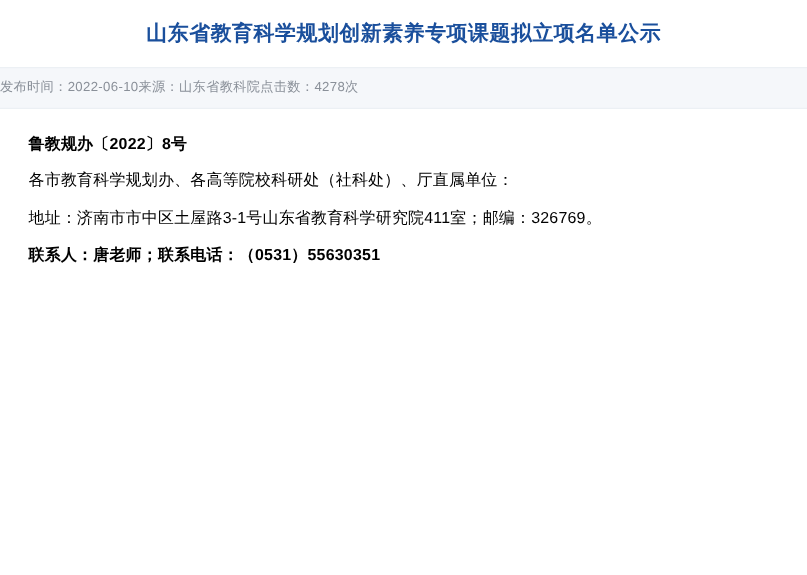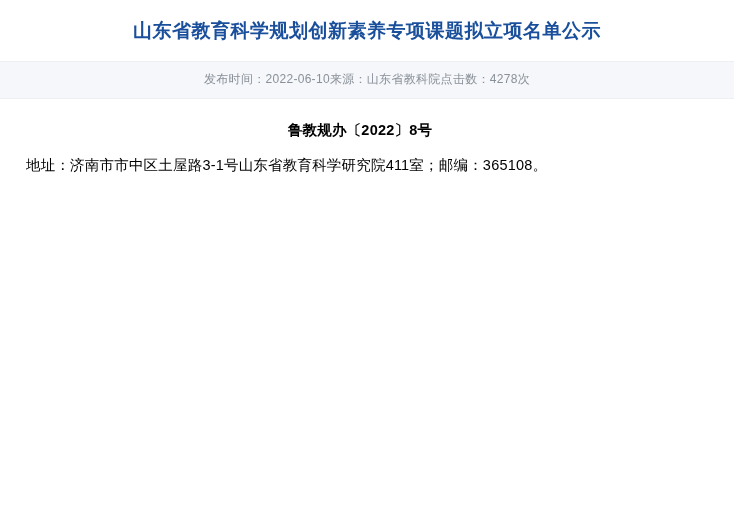--- a/index.html
+++ b/index.html
@@ -31,33 +31,33 @@
     font-weight: bold;
     color: #1a4f9c;
     letter-spacing: 0.5px;
     line-height: 1.4;
     font-family: "Liberation Sans", sans-serif;
   }
   .meta-bar {
     background: #f5f7fa;
     border-top: 1px solid #eceff3;
     border-bottom: 1px solid #eceff3;
-    text-align: center;
+    text-align: left;
     padding: 9px 0 10px 0;
     color: #8a9099;
     font-size: 12px;
     letter-spacing: 0.3px;
   }
   .meta-bar span { display: inline; }
   .meta-sep { display: inline-block; width: 6px; }
   .content {
     padding: 0 26px;
   }
   .doc-num {
-    text-align: center;
+    text-align: left;
     font-weight: bold;
     font-size: 14.5px;
     margin-top: 22px;
     margin-right: 14px;
     letter-spacing: 0.2px;
   }
   .addressee {
     font-size: 14.5px;
     margin-top: 14px;
     letter-spacing: 0.2px;
@@ -92,21 +92,23 @@
   </div>
 
   <div class="meta-bar">
     <span>发布时间：</span><span>2022-06-10</span><span class="meta-sep"></span><span>来源：</span><span>山东省教科院</span><span class="meta-sep"></span><span>点击数：</span><span>4278次</span>
   </div>
 
   <div class="content">
 
     <div class="doc-num">鲁教规办〔2022〕8号</div>
 
+    <div class="addressee">各市教育科学规划办、各高等院校科研处（社科处）、厅直属单位：</div>
 
 
 
-    <div class="address-line">地址：济南市市中区土屋路3-1号山东省教育科学研究院411室；邮编：365108。</div>
+    <div class="address-line">地址：济南市市中区土屋路3-1号山东省教育科学研究院411室；邮编：326769。</div>
 
+    <div class="contact-line">联系人：唐老师；联系电话：（0531）55630351</div>
 
   </div>
 
 </div>
 
 </body></html>

